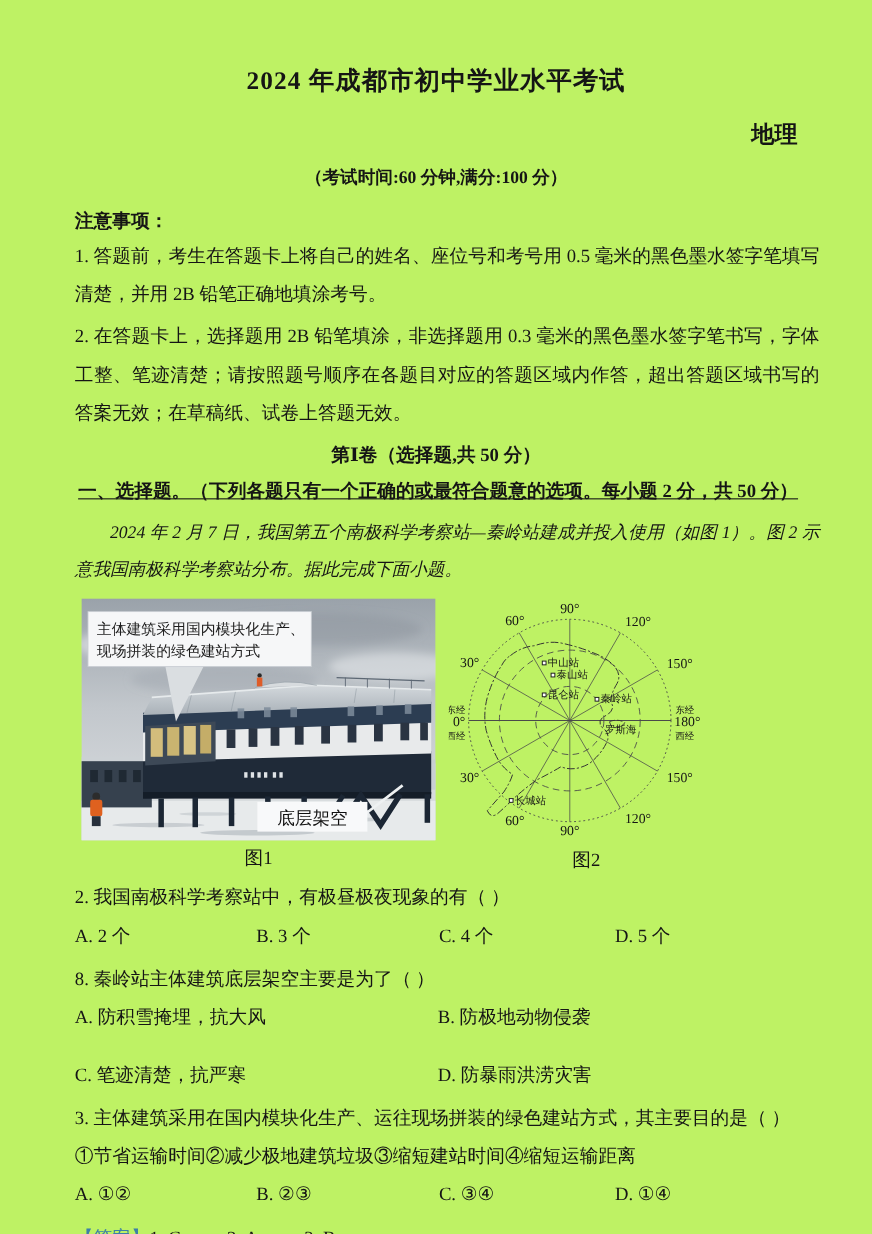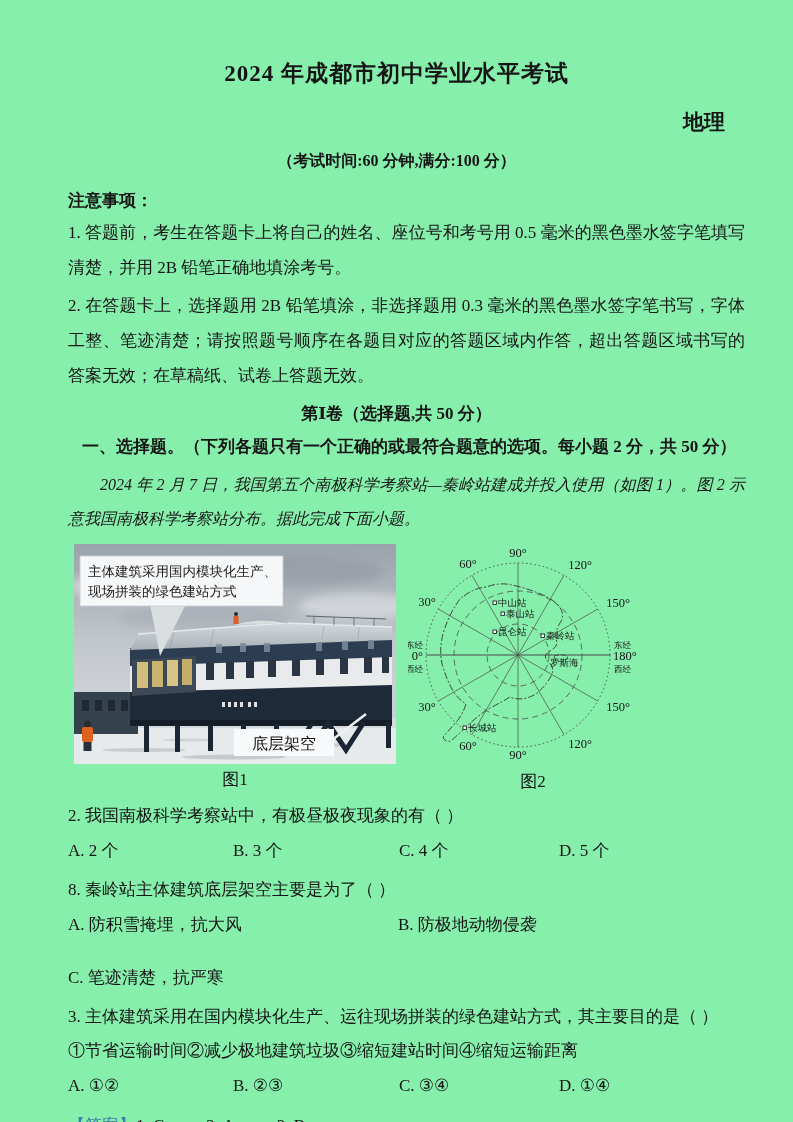--- a/index.html
+++ b/index.html
@@ -1,27 +1,27 @@
 <!DOCTYPE html>
 <html><head>
 <meta charset="utf-8">
 <style>
   html,body{margin:0;padding:0;background:#e9e9e9;}
   .page{
-    position:relative;width:793px;height:1122px;margin:0 auto;background:#86efac;
+    position:relative;width:793px;height:1122px;margin:0 auto;background:#bef264;
     font-family:"Liberation Serif","DejaVu Serif",serif;color:#151515;
     box-sizing:border-box;padding:58px 48px 0 68px;overflow:hidden;
   }
   .exam-title{font-size:23px;font-weight:bold;text-align:center;margin:0 20px 0 0;letter-spacing:1px;}
   .subject-title{font-size:21px;font-weight:bold;text-align:right;margin:19px 20px 0 0;}
   .exam-meta{font-size:16px;font-weight:bold;text-align:center;margin:15px 20px 0 0;}
   .notice-heading{font-size:17px;font-weight:bold;margin:17px 0 0 0;}
   .notice-item{font-size:17px;line-height:35px;text-align:justify;margin:3px 0 0 0;}
   .section-title{font-size:17px;font-weight:bold;text-align:center;margin:9px 20px 0 0;}
-  .section-instruction{font-size:17px;font-weight:bold;line-height:30px;margin:7px 0 0 14px;}
+  .section-instruction{font-size:17px;font-weight:bold;line-height:30px;margin:7px 0 0 3px;text-decoration:underline;}
   .passage{font-size:16px;font-style:italic;line-height:34px;text-indent:2em;text-align:justify;margin:6px 0 0 0;}
   .figures{display:flex;align-items:flex-start;margin:8px 0 0 6px;gap:12px;}
   .figure{display:flex;flex-direction:column;align-items:center;}
   .figure svg{display:block;}
   .fig-caption{font-size:17px;margin-top:4px;}
   .question-block{margin-top:6px;}
   .question-text{font-size:17px;line-height:33px;margin:6px 0 0 0;}
   .question-subtext{font-size:17px;line-height:33px;margin:1px 0 0 0;}
   .options-4{display:grid;grid-template-columns:165px 166px 160px auto;font-size:17px;line-height:33px;margin-top:2px;}
   .options-2{display:grid;grid-template-columns:330px auto;font-size:17px;line-height:33px;margin-top:2px;row-gap:20px;}
@@ -253,20 +253,21 @@
       <span>D. 5 个</span>
     </div>
   </div>
 
   <div class="question-block">
     <p class="question-text">8. 秦岭站主体建筑底层架空主要是为了（    ）</p>
     <div class="options-2">
       <span>A. 防积雪掩埋，抗大风</span>
       <span>B. 防极地动物侵袭</span>
       <span>C. 笔迹清楚，抗严寒</span>
+      <span>D. 防暴雨洪涝灾害</span>
     </div>
   </div>
 
   <div class="question-block">
     <p class="question-text">3. 主体建筑采用在国内模块化生产、运往现场拼装的绿色建站方式，其主要目的是（    ）</p>
     <p class="question-subtext">①节省运输时间②减少极地建筑垃圾③缩短建站时间④缩短运输距离</p>
     <div class="options-4">
       <span>A. ①②</span>
       <span>B. ②③</span>
       <span>C. ③④</span>

